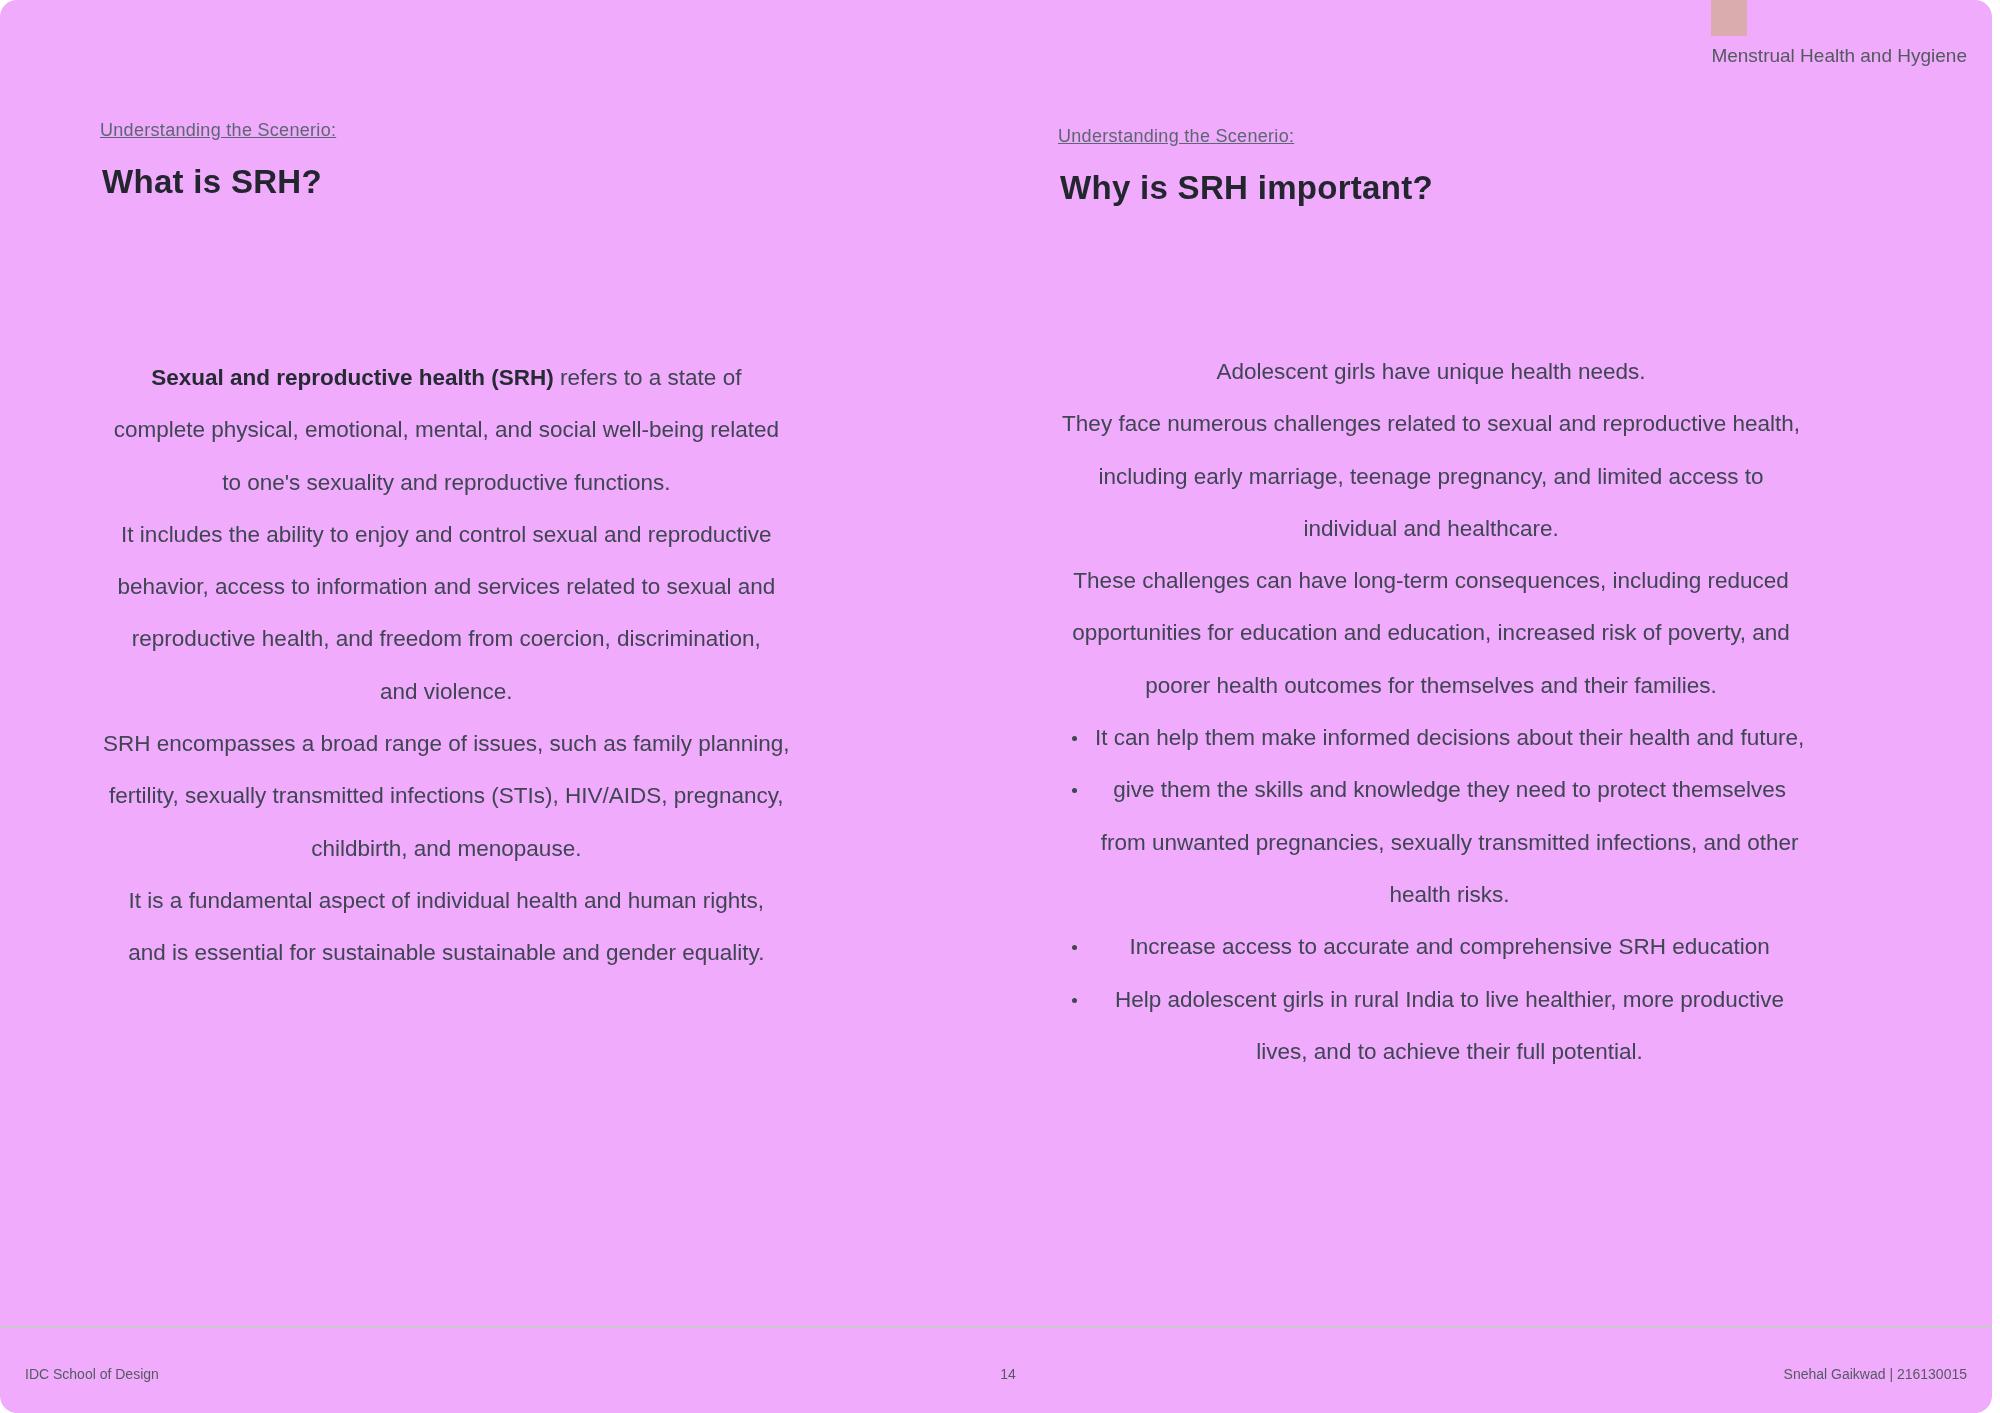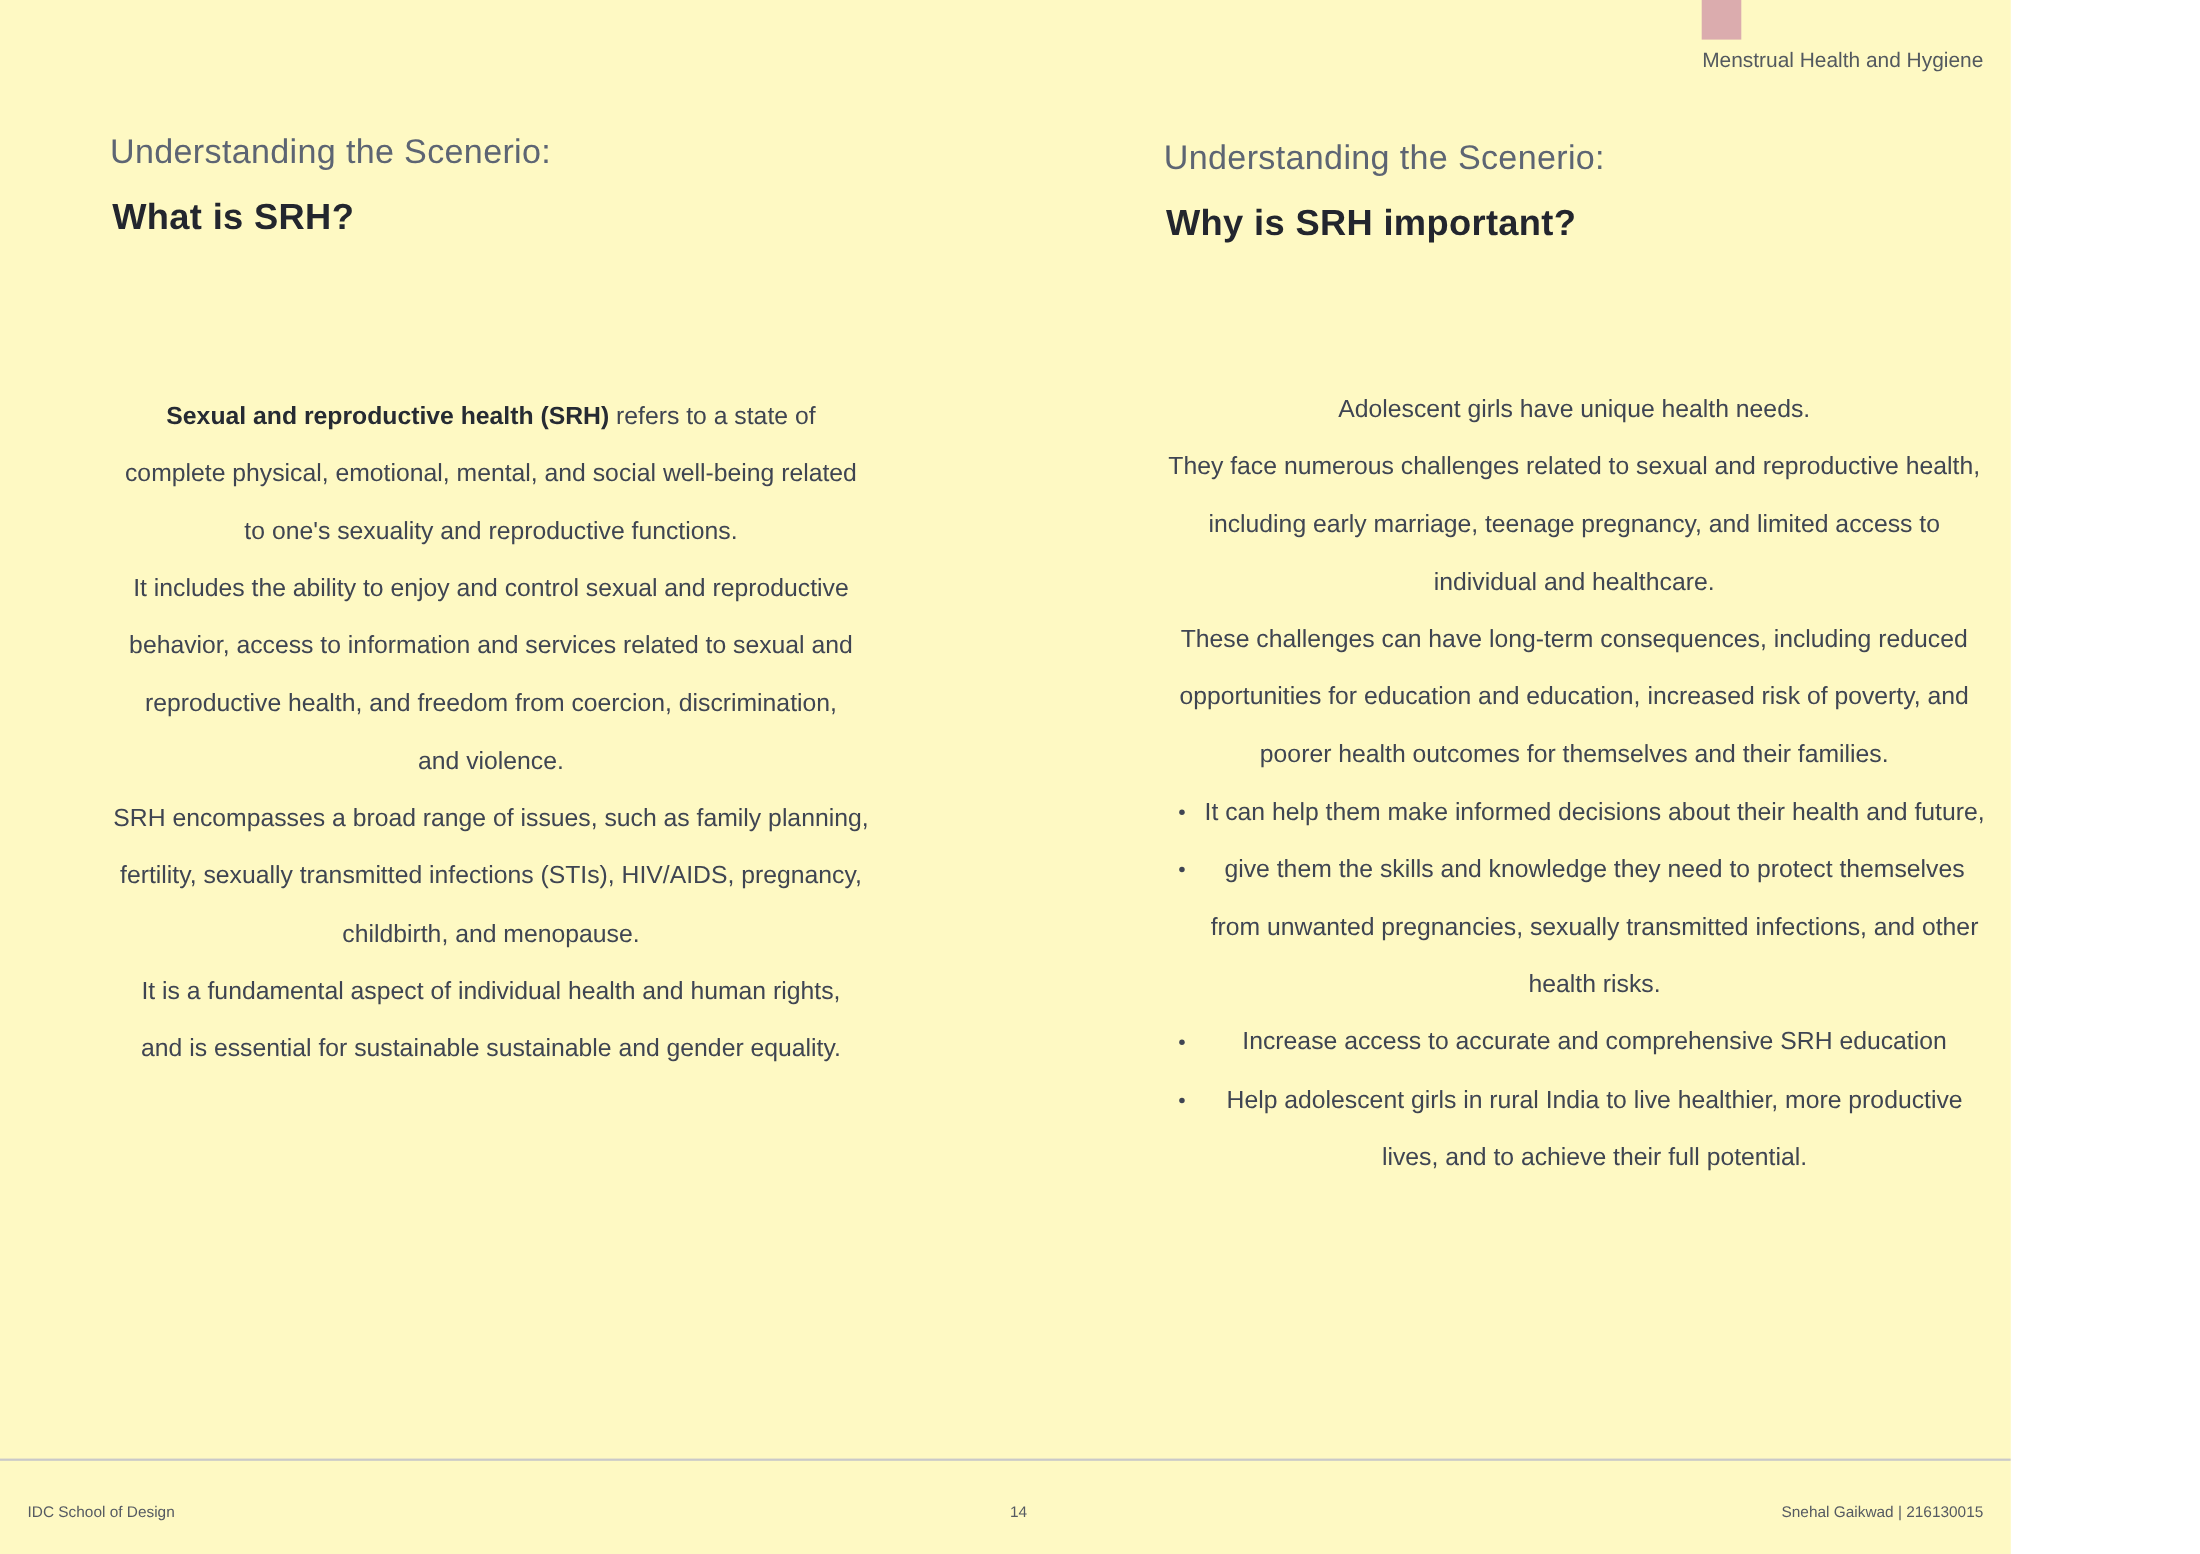--- a/index.html
+++ b/index.html
@@ -2,25 +2,26 @@
 <html><head>
 <meta charset="utf-8">
 <style>
   html, body {
     margin: 0;
     padding: 0;
     background: #ffffff;
   }
   .page {
     position: relative;
-    width: 1828px;
+    width: 1992px;
     height: 1413px;
-    background: #fef9c3;
+    background: #f0abfc;
     overflow: hidden;
     font-family: "Liberation Sans", "DejaVu Sans", sans-serif;
+    border-radius: 17px;
   }
 
   
   .brand {
     position: absolute;
     top: 0;
     right: 25px;
     display: flex;
     flex-direction: column;
     align-items: flex-start;
@@ -37,23 +38,24 @@
     white-space: nowrap;
   }
 
   
   .col-header {
     position: absolute;
   }
   .col-header.left  { left: 100px; top: 120px; }
   .col-header.right { left: 1058px; top: 126px; }
   .kicker {
-    font-size: 31px;
+    font-size: 18px;
     color: #5d6573;
     letter-spacing: 0.3px;
+    text-decoration: underline;
   }
   .title {
     margin: 22px 0 0 2px;
     font-size: 33px;
     font-weight: 700;
     color: #23262e;
     letter-spacing: 0.3px;
   }
 
   

